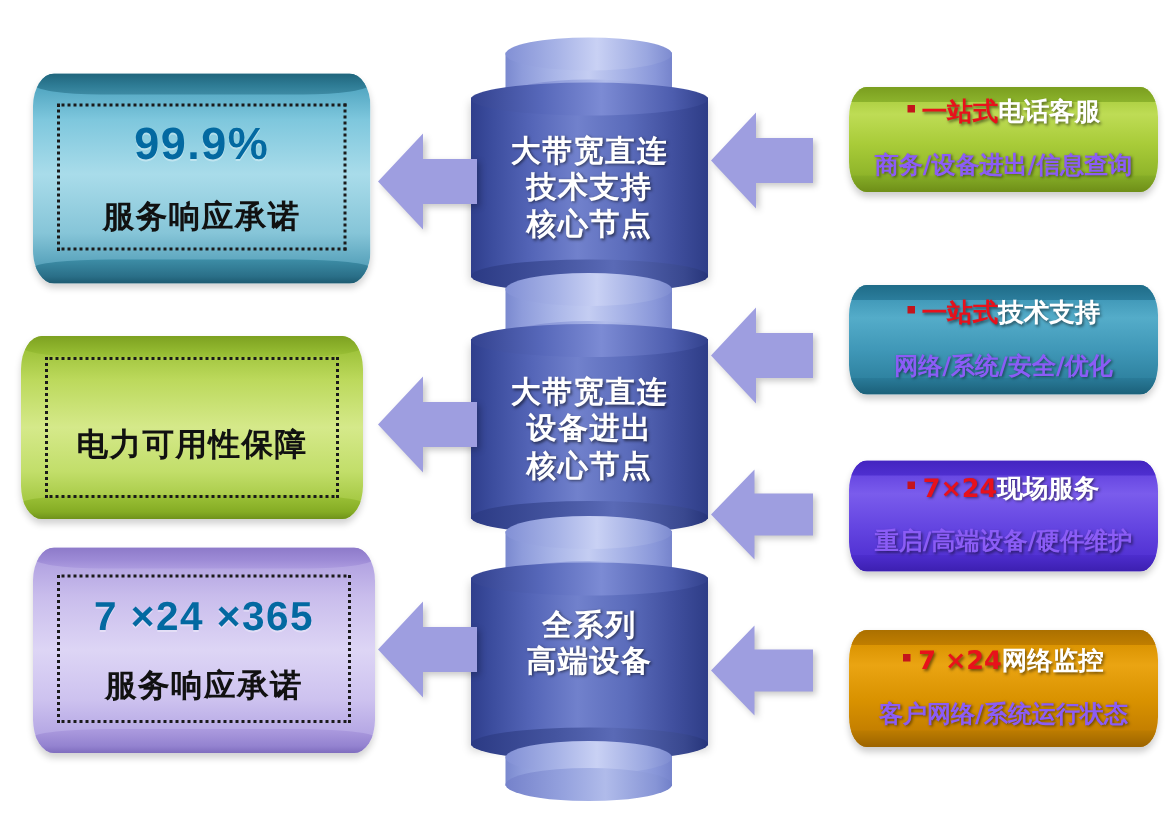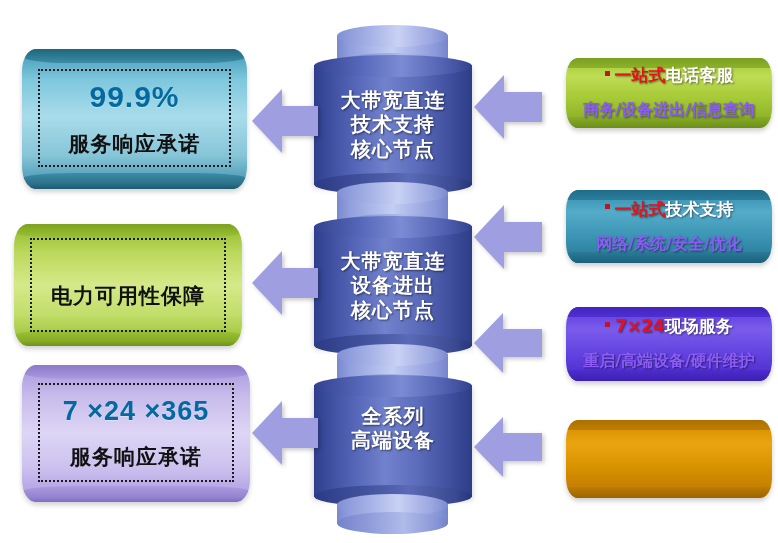--- a/index.html
+++ b/index.html
@@ -381,15 +381,21 @@
         <span class="bullet"></span><span class="hl">7×24</span><span>现场服务</span>
       </div>
       <div class="line2">重启/高端设备/硬件维护</div>
     </div>
   </div>
 
   <div class="rdrum rd-orange" style="left:566px; top:420px; width:206px; height:78px;">
     <div class="rbody"></div>
     <div class="rrim-top"></div>
     <div class="rrim-bot"></div>
+    <div class="rtext" style="left:18px; right:18px;">
+      <div class="line1">
+        <span class="bullet"></span><span class="hl">7 ×24</span><span>网络监控</span>
+      </div>
+      <div class="line2">客户网络/系统运行状态</div>
+    </div>
   </div>
 
 </div>
 
 </body></html>

